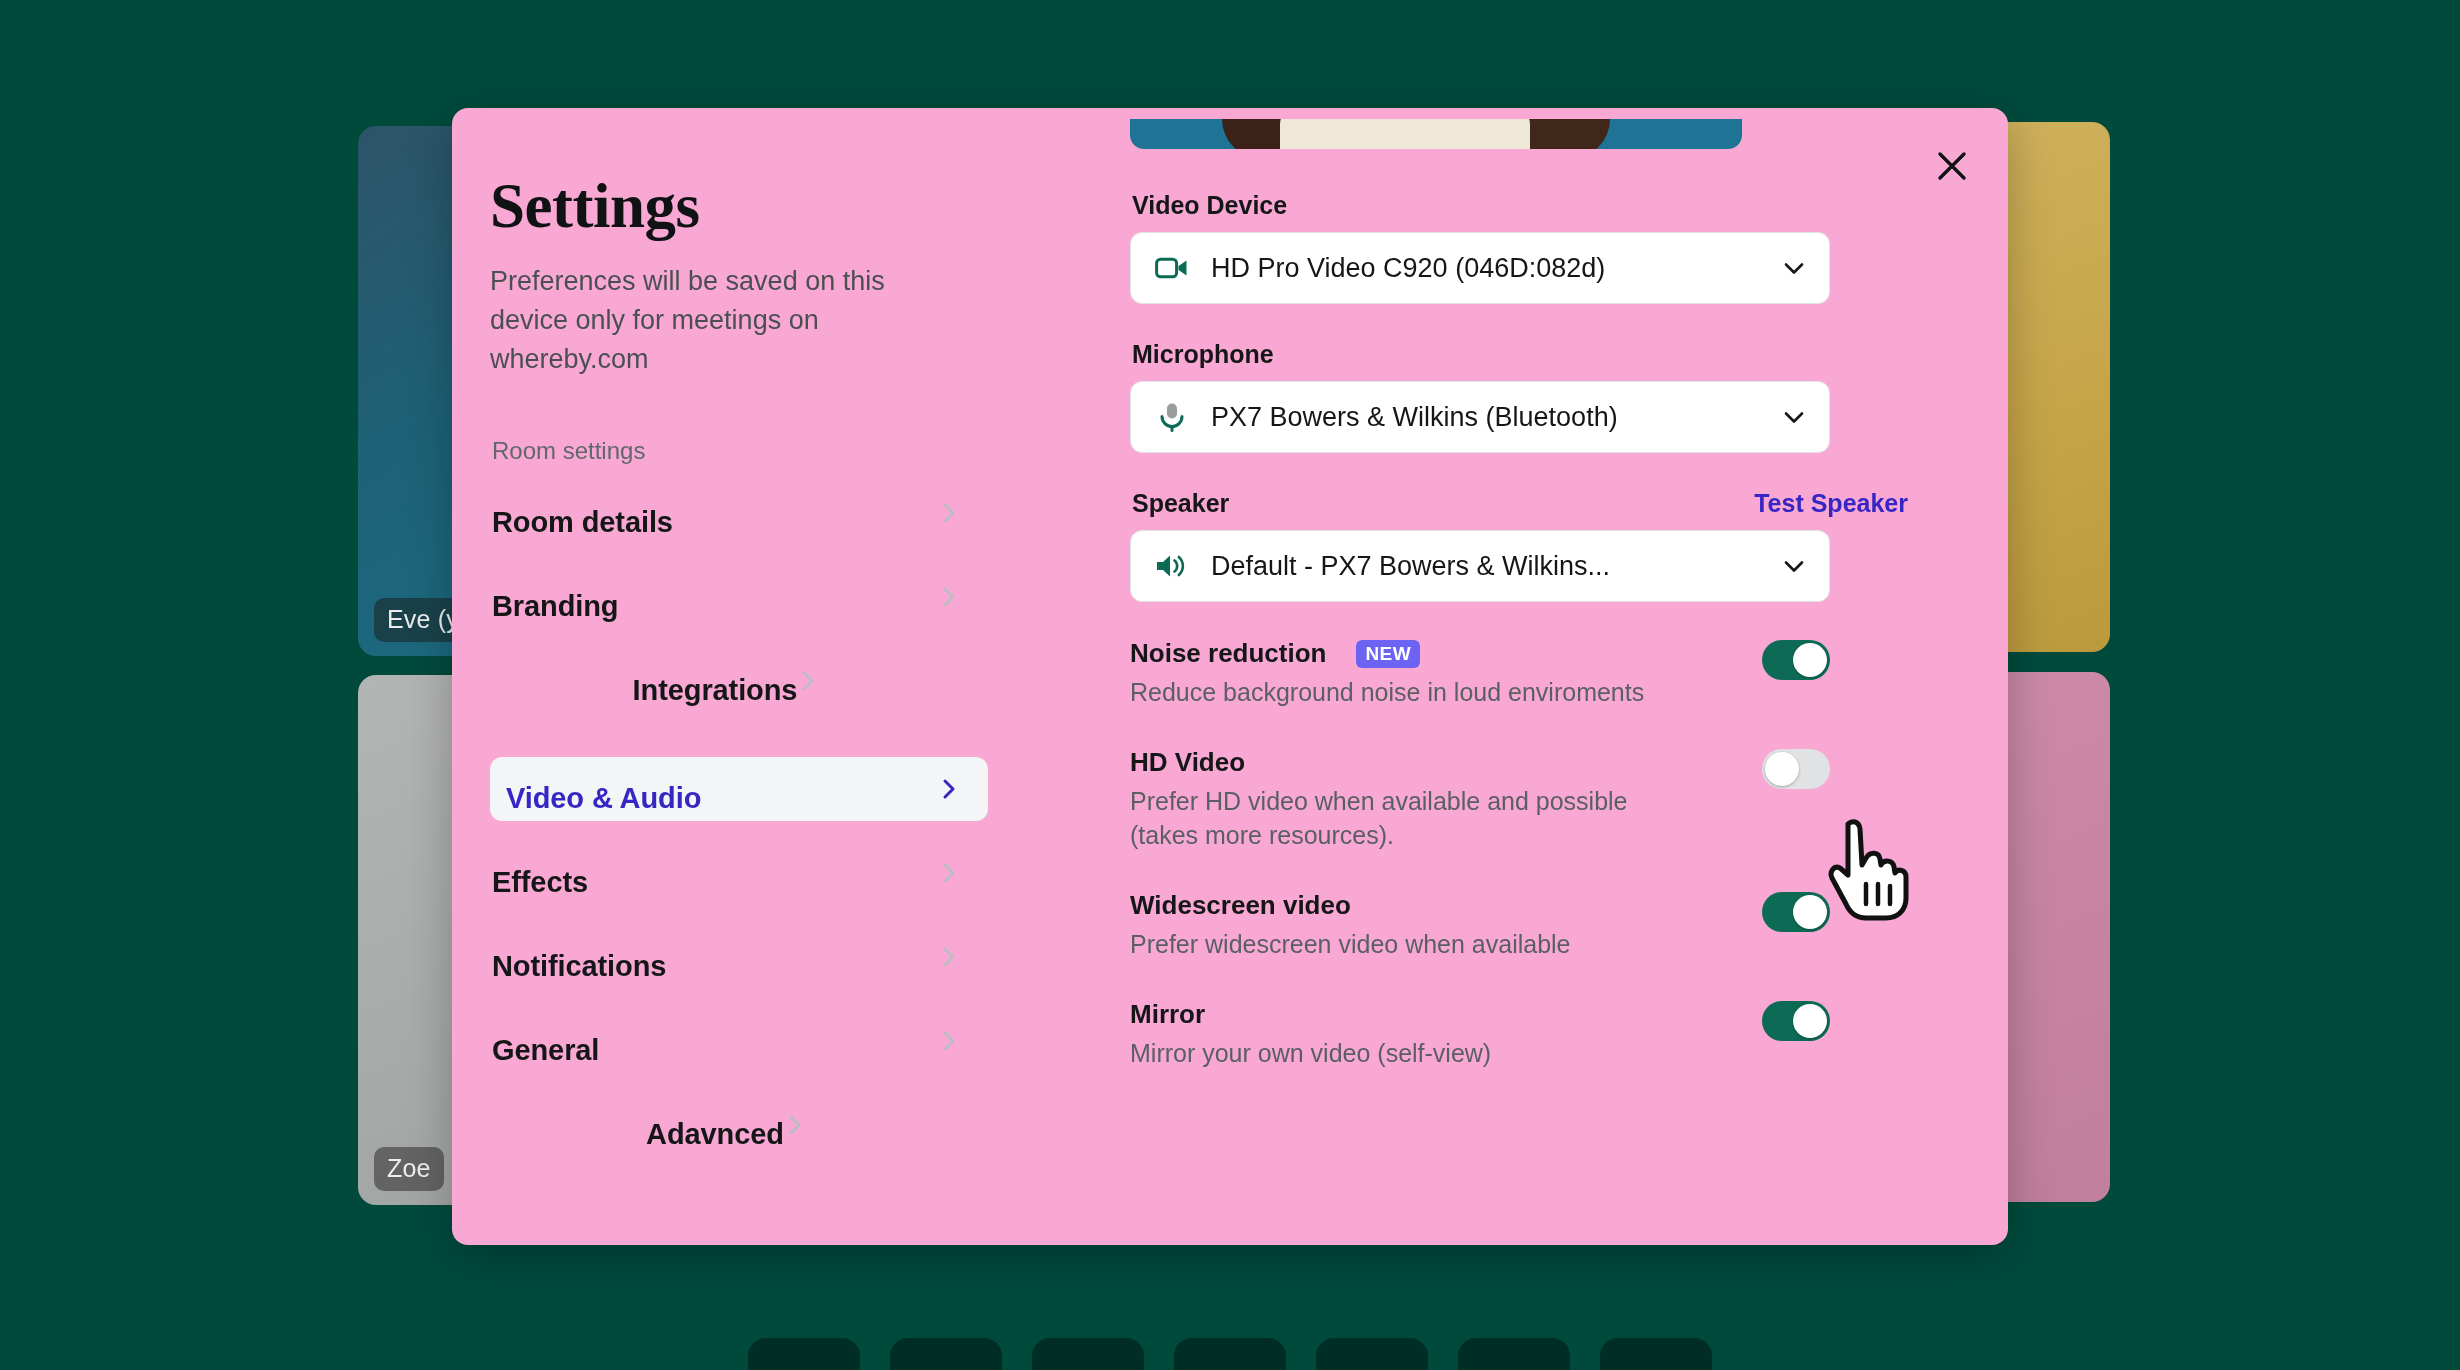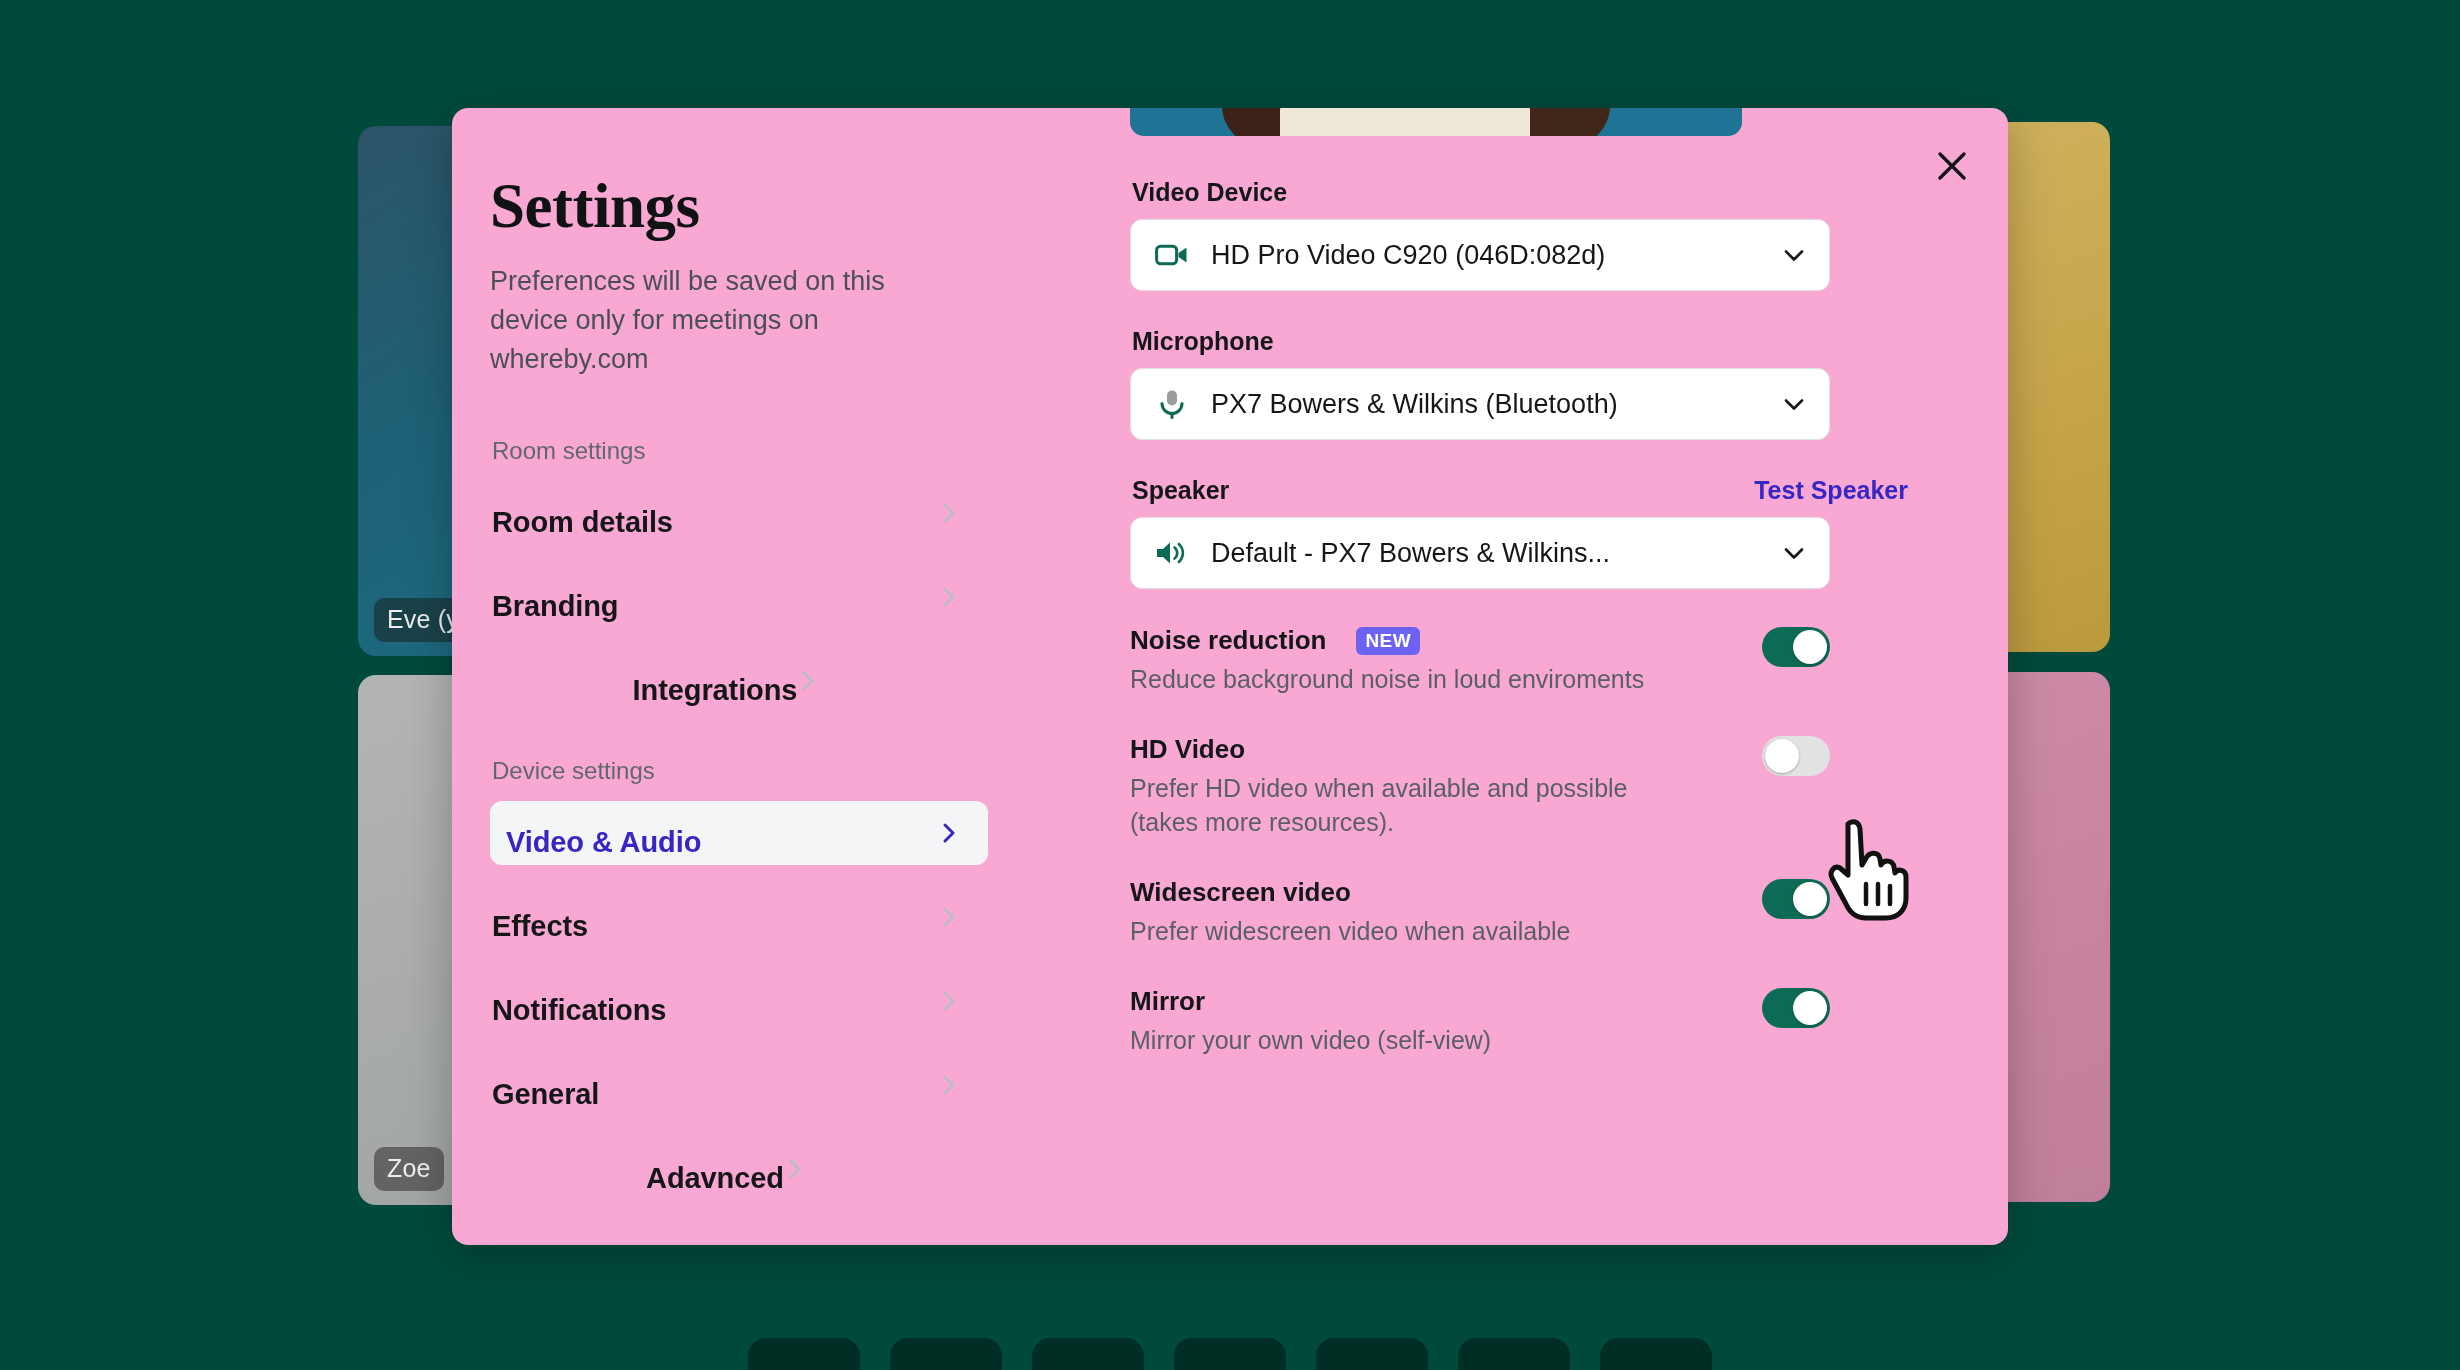--- a/index.html
+++ b/index.html
@@ -156,21 +156,21 @@
   .chev { width: 22px; height: 22px; }
   .chev svg { display:block; }
 
   
   #right-col {
     position: absolute;
     left: 640px; top: 0;
     width: 916px;
     height: 100%;
     box-sizing: border-box;
-    padding: 0 100px 0 38px;
+    padding: 13px 100px 0 38px;
   }
   #video-preview {
     position: relative;
     width: 612px;
     height: 30px;
     margin-top: -2px;
     border-radius: 0 0 14px 14px;
     overflow: hidden;
     background: #1f7395;
   }
@@ -360,21 +360,20 @@
           <span class="nav-label">Integrations</span>
           <span class="chev">
             <svg width="22" height="22" viewBox="0 0 22 22">
                 <path d="M7 3 L15 11 L7 19" fill="none" stroke="#b9bdc0" stroke-width="2.6" stroke-linecap="round" stroke-linejoin="round"></path>
               </svg>
           </span>
         </div>
       </div>
 
       <div class="nav-group">
-        <div class="nav-section-label">Device settings</div>
 
         <div class="nav-item active">
           <span class="nav-label">Video &amp; Audio</span>
           <span class="chev">
             <svg width="22" height="22" viewBox="0 0 22 22">
                 <path d="M7 3 L15 11 L7 19" fill="none" stroke="#3626C4" stroke-width="3" stroke-linecap="round" stroke-linejoin="round"></path>
               </svg>
           </span>
         </div>
 

